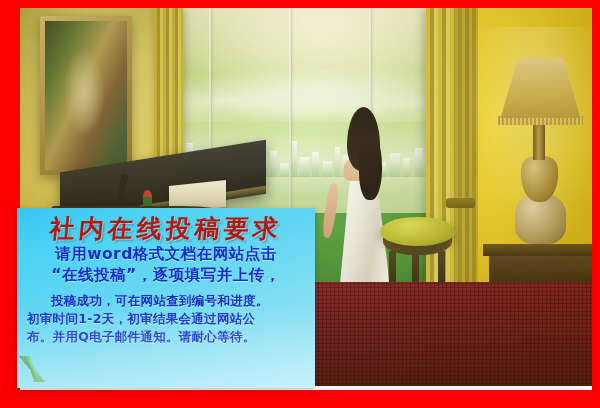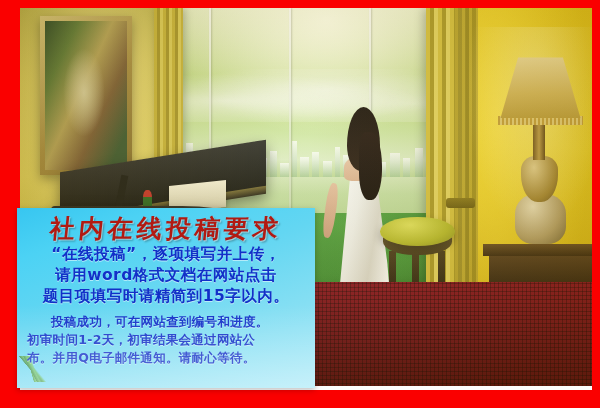--- a/index.html
+++ b/index.html
@@ -475,23 +475,22 @@
     <div class="layer" id="grade"></div>
   </div>
 
   <div id="whitestrip"></div>
 
   <div id="panel">
     <div id="frond"></div>
 
     <div id="panel-title">社内在线投稿要求</div>
 
+    <div class="para-main">请用word格式文档在网站点击</div>
     <div class="para-main">“在线投稿”，逐项填写并上传，</div>
-    <div class="para-main">请用word格式文档在网站点击</div>
-    <div class="para-main">题目项填写时请精简到15字以内。</div>
 
     <div id="panel-sub">
       <span class="l1">投稿成功，可在网站查到编号和进度。</span>
       <span class="l2">初审时间1-2天，初审结果会通过网站公</span>
       <span class="l3">布。并用Q电子邮件通知。请耐心等待。</span>
     </div>
 
     <div id="panel-sheen"></div>
   </div>
 

